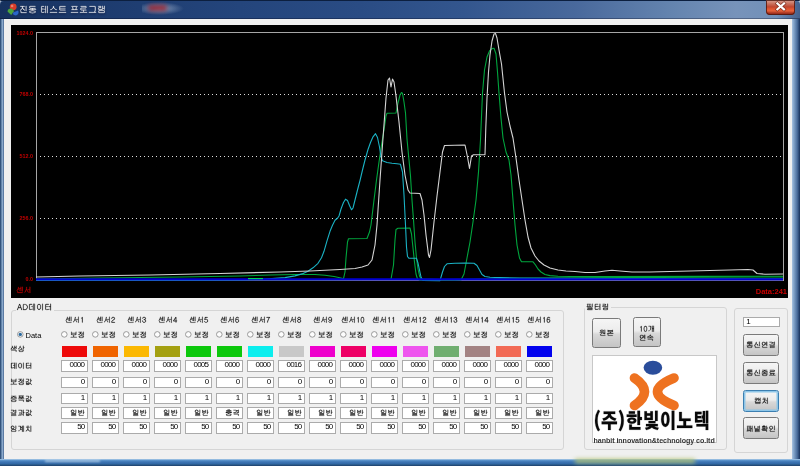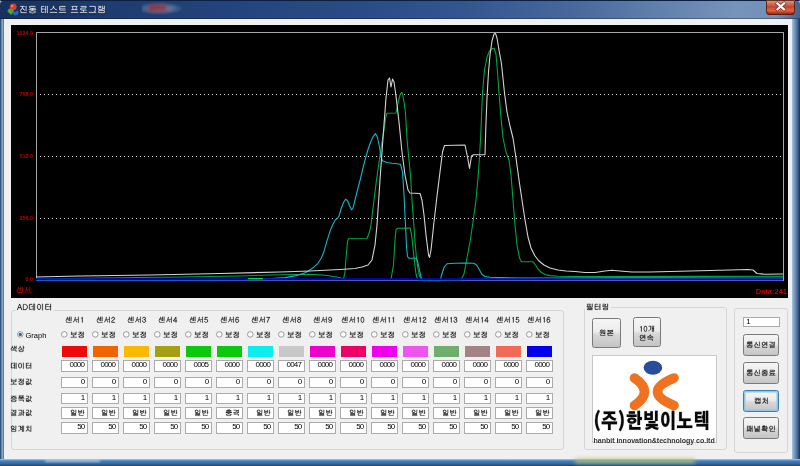--- a/index.html
+++ b/index.html
@@ -278,21 +278,21 @@
       <use href="#g17"></use>
       <use href="#g18" x="7.5"></use>
       <use href="#g19" x="15.0"></use>
       <use href="#g24" x="19.3"></use>
     </g>
   </svg>
 <svg style="position:absolute;left:16.8px;top:331.0px" width="8" height="8">
     <circle cx="3.3" cy="3.4" r="2.8" fill="#fdfdfd" stroke="#909090" stroke-width=".9"></circle>
     <circle cx="3.3" cy="3.4" r="1.7" fill="#2b6a9e"></circle>
   </svg>
-<div style="position:absolute;left:25.5px;top:330.6px;font:7.5px 'Liberation Sans',sans-serif;color:#000">Graph</div>
+<div style="position:absolute;left:25.5px;top:330.6px;font:7.5px 'Liberation Sans',sans-serif;color:#000">Data</div>
 <svg style="position:absolute;left:61.3px;top:331.0px" width="8" height="8">
     <circle cx="3.3" cy="3.4" r="2.8" fill="#fdfdfd" stroke="#909090" stroke-width=".9"></circle>
   </svg>
 <svg style="position:absolute;left:70.2px;top:330.6px;overflow:visible" width="15" height="8">
     <g fill="#000" stroke="#000" stroke-width="0.22">
       <use href="#g29"></use>
       <use href="#g30" x="7.5"></use>
     </g>
   </svg>
 <svg style="position:absolute;left:92.3px;top:331.0px" width="8" height="8">
@@ -545,21 +545,21 @@
 <div style="position:absolute;left:246.5px;top:407.1px;width:27.5px;height:11.6px;background:#fff;border:1px solid #ababab;box-sizing:border-box"></div>
 <svg style="position:absolute;left:255.7px;top:409.3px;overflow:visible" width="15" height="8">
     <g fill="#000" stroke="#000" stroke-width="0.22">
       <use href="#g31"></use>
       <use href="#g32" x="7.5"></use>
     </g>
   </svg>
 <div style="position:absolute;left:246.5px;top:422.1px;width:27.5px;height:11.6px;background:#fff;border:1px solid #ababab;box-sizing:border-box"></div>
 <div style="position:absolute;left:246.5px;top:422.1px;width:24.0px;height:11.6px;font:8px 'Liberation Sans',sans-serif;letter-spacing:-.8px;line-height:10.6px;text-align:right;color:#000">50</div>
 <div style="position:absolute;left:277.5px;top:360.0px;width:27.5px;height:11.6px;background:#fff;border:1px solid #ababab;box-sizing:border-box"></div>
-<div style="position:absolute;left:277.5px;top:360.0px;width:23.6px;height:11.6px;font:8px 'Liberation Sans',sans-serif;letter-spacing:-.8px;line-height:10.6px;text-align:right;color:#000">0047</div>
+<div style="position:absolute;left:277.5px;top:360.0px;width:23.6px;height:11.6px;font:8px 'Liberation Sans',sans-serif;letter-spacing:-.8px;line-height:10.6px;text-align:right;color:#000">0016</div>
 <div style="position:absolute;left:277.5px;top:376.5px;width:27.5px;height:11.6px;background:#fff;border:1px solid #ababab;box-sizing:border-box"></div>
 <div style="position:absolute;left:277.5px;top:376.5px;width:24.0px;height:11.6px;font:8px 'Liberation Sans',sans-serif;letter-spacing:-.8px;line-height:10.6px;text-align:right;color:#000">0</div>
 <div style="position:absolute;left:277.5px;top:392.9px;width:27.5px;height:11.6px;background:#fff;border:1px solid #ababab;box-sizing:border-box"></div>
 <div style="position:absolute;left:277.5px;top:392.9px;width:24.0px;height:11.6px;font:8px 'Liberation Sans',sans-serif;letter-spacing:-.8px;line-height:10.6px;text-align:right;color:#000">1</div>
 <div style="position:absolute;left:277.5px;top:407.1px;width:27.5px;height:11.6px;background:#fff;border:1px solid #ababab;box-sizing:border-box"></div>
 <svg style="position:absolute;left:286.7px;top:409.3px;overflow:visible" width="15" height="8">
     <g fill="#000" stroke="#000" stroke-width="0.22">
       <use href="#g31"></use>
       <use href="#g32" x="7.5"></use>
     </g>

